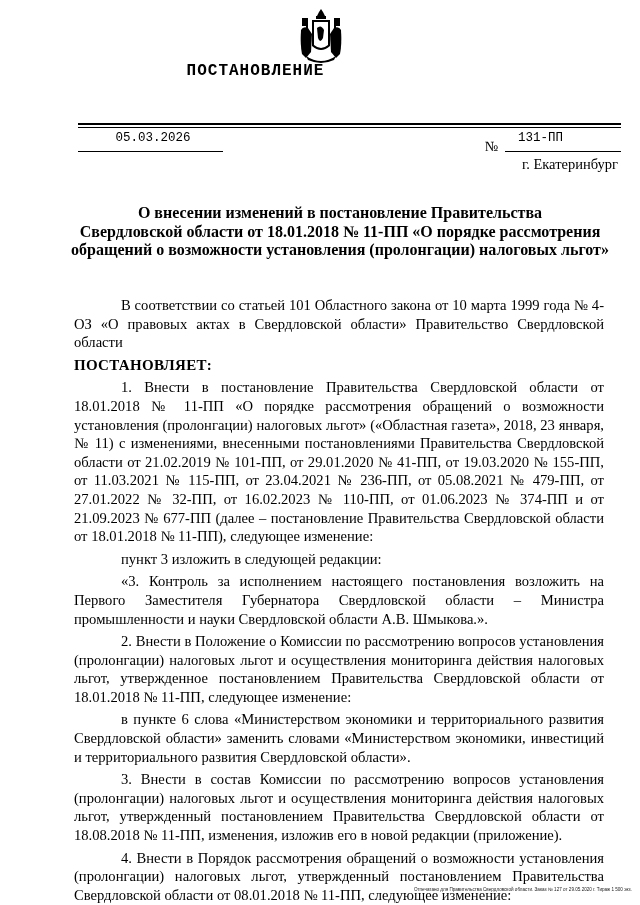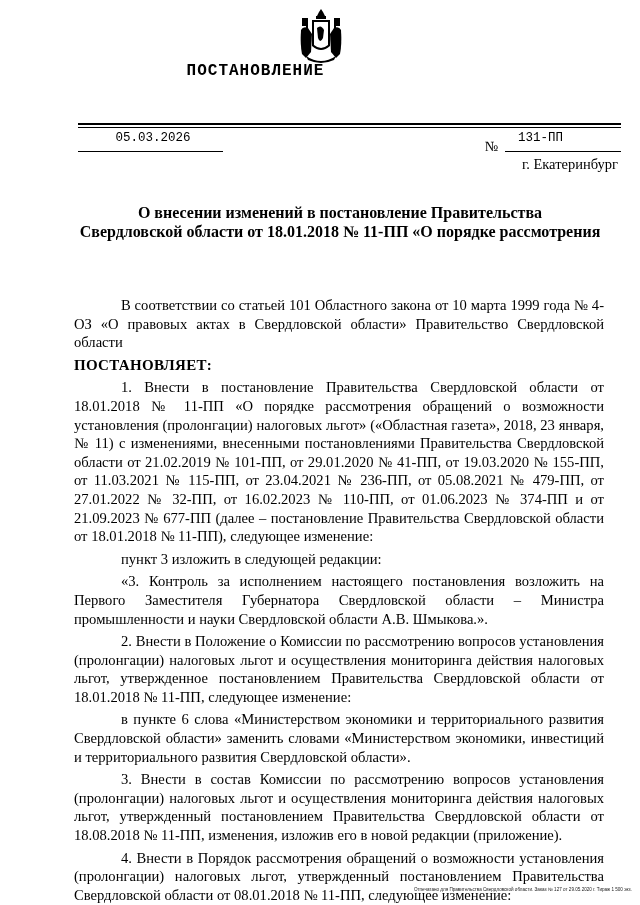--- a/index.html
+++ b/index.html
@@ -94,20 +94,21 @@
 
   <div class="num-label">№</div>
   <div class="num-val">131-ПП</div>
   <div class="num-line"></div>
 
   <div class="city">г. Екатеринбург</div>
 
   <div class="doc-heading">
     <div>О внесении изменений в постановление Правительства</div>
     <div>Свердловской области от 18.01.2018 № 11-ПП «О порядке рассмотрения</div>
+    <div>обращений о возможности установления (пролонгации) налоговых льгот»</div>
   </div>
 
   <div class="body">
     <p>В соответствии со статьей 101 Областного закона от 10 марта 1999 года № 4-ОЗ «О правовых актах в Свердловской области» Правительство Свердловской области</p>
     <p class="decree">ПОСТАНОВЛЯЕТ:</p>
     <p>1. Внести в постановление Правительства Свердловской области от 18.01.2018 № 11-ПП «О порядке рассмотрения обращений о возможности установления (пролонгации) налоговых льгот» («Областная газета», 2018, 23 января, № 11) с изменениями, внесенными постановлениями Правительства Свердловской области от 21.02.2019 № 101-ПП, от 29.01.2020 № 41-ПП, от 19.03.2020 № 155-ПП, от 11.03.2021 № 115-ПП, от 23.04.2021 № 236-ПП, от 05.08.2021 № 479-ПП, от 27.01.2022 № 32-ПП, от 16.02.2023 № 110-ПП, от 01.06.2023 № 374-ПП и от 21.09.2023 № 677-ПП (далее – постановление Правительства Свердловской области от 18.01.2018 № 11-ПП), следующее изменение:</p>
     <p>пункт 3 изложить в следующей редакции:</p>
     <p>«3. Контроль за исполнением настоящего постановления возложить на Первого Заместителя Губернатора Свердловской области – Министра промышленности и науки Свердловской области А.В. Шмыкова.».</p>
     <p>2. Внести в Положение о Комиссии по рассмотрению вопросов установления (пролонгации) налоговых льгот и осуществления мониторинга действия налоговых льгот, утвержденное постановлением Правительства Свердловской области от 18.01.2018 № 11-ПП, следующее изменение:</p>
     <p>в пункте 6 слова «Министерством экономики и территориального развития Свердловской области» заменить словами «Министерством экономики, инвестиций и территориального развития Свердловской области».</p>

